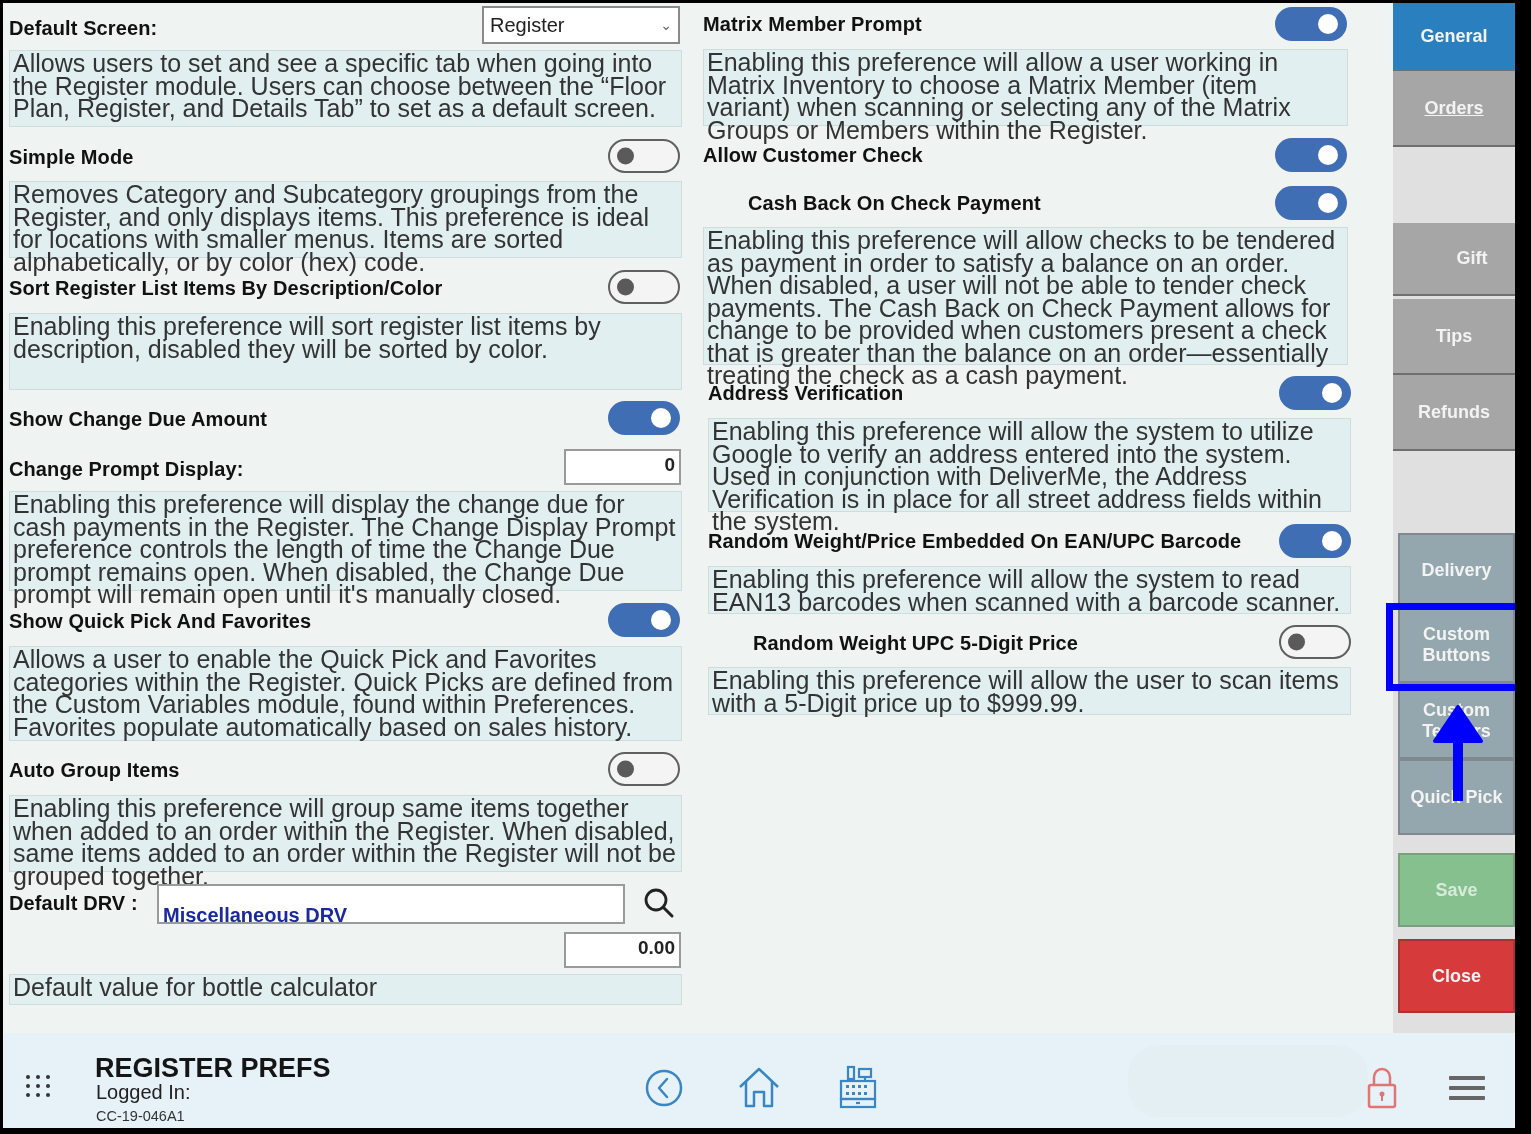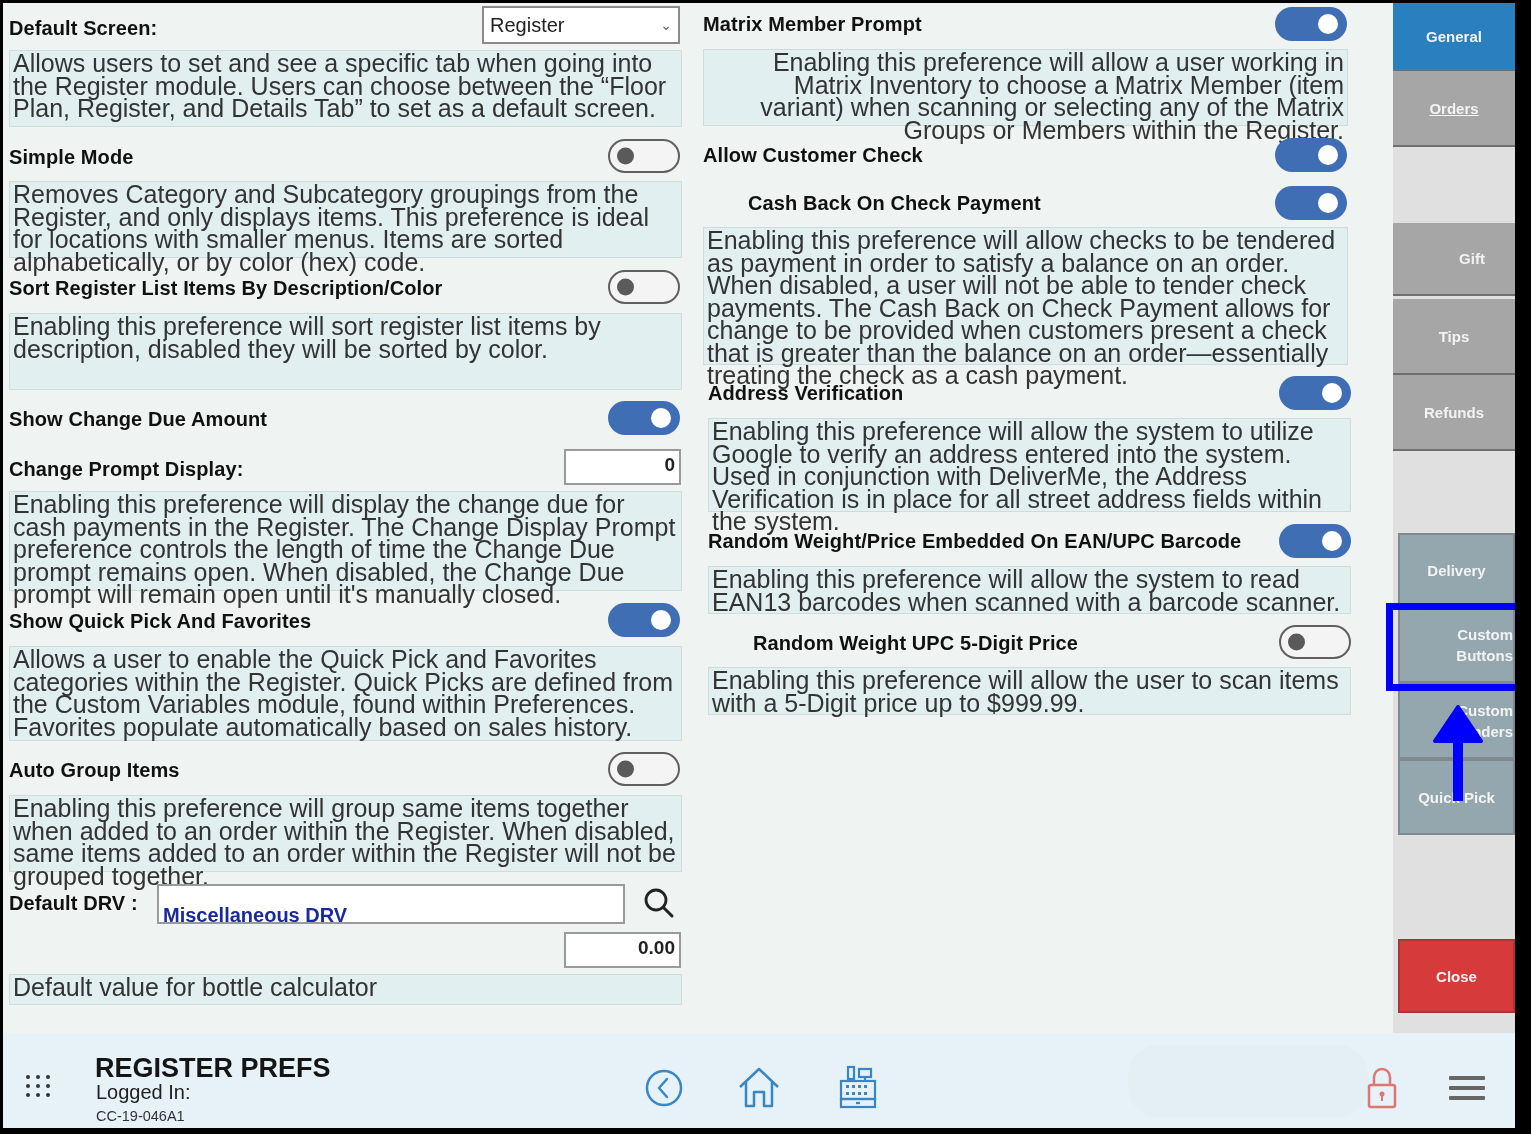--- a/index.html
+++ b/index.html
@@ -25,21 +25,21 @@
   .toggle.on .knob { right: 9px; width: 20px; height: 20px; background: #fff; }
   .toggle.off .knob { left: 7px; width: 17px; height: 17px; background: #5a5a5a; }
 
   .select { position: absolute; background: #fff; border: 2px solid #8a8a8a; font-size: 20px; color: #222; padding: 4px 6px; display: flex; justify-content: space-between; align-items: center; }
   .chev { font-size: 14px; color: #666; }
   .num-input { position: absolute; background: #fff; border: 2px solid #9a9a9a; font-size: 19px; font-weight: bold; color: #222; text-align: right; padding: 3px 4px; }
   .drv-input { position: absolute; background: #fff; border: 2px solid #9a9a9a; font-size: 20px; font-weight: bold; color: #1a2a9a; padding: 18px 4px; }
 
   
   .rail { position: absolute; left: 1390px; top: 0; width: 122px; height: 1030px; background: #e0e0e0; }
-  .rail-tab { position: absolute; left: 0; width: 122px; display: flex; align-items: center; justify-content: center; text-align: right; color: #f3f3f3; font-weight: bold; font-size: 15px; line-height: 21px; border-bottom: 2px solid #6f6f6f; }
+  .rail-tab { position: absolute; left: 0; width: 122px; display: flex; align-items: center; justify-content: center; text-align: center; color: #f3f3f3; font-weight: bold; font-size: 18px; line-height: 21px; border-bottom: 2px solid #6f6f6f; }
   .rail-tab.gray { background: #a6a6a6; }
   .rail-tab.active { background: #2a80bf; }
   .rail-tab.slate { background: #94a6ae; left: 5px; width: 117px; border: 2px solid #808a8e; }
   .rail-tab.save { background: #86c08f; left: 5px; width: 117px; border: 2px solid #7a9f7e; color: #d8eadb; }
   .rail-tab.close { background: #d73a3b; left: 5px; width: 117px; border: 2px solid #a33; }
 
   
   .highlight-box { position: absolute; left: 1383px; top: 600px; width: 145px; height: 88px; border: 7px solid #0000ff; }
   .arrow { position: absolute; left: 1428px; top: 700px; width: 54px; height: 100px; }
 
@@ -132,21 +132,21 @@
   </div>
 
   <div class="col col-right">
 
     <div class="row-head" style="left:3px; top:4px; width:560px; height:34px;">
       <span class="pref-title">Matrix Member Prompt</span>
     </div>
     <div class="toggle on" style="left:575px; top:4px;">
         <div class="knob"></div>
       </div>
-    <div class="desc" style="left:3px; top:46px; width:645px; height:77px;text-align:right;">Enabling this preference will allow a user working in Matrix Inventory to choose a Matrix Member (item variant) when scanning or selecting any of the Matrix Groups or Members within the Register.</div>
+    <div class="desc" style="left:3px; top:46px; width:645px; height:77px;">Enabling this preference will allow a user working in Matrix Inventory to choose a Matrix Member (item variant) when scanning or selecting any of the Matrix Groups or Members within the Register.</div>
 
     <div class="row-head" style="left:3px; top:135px; width:560px; height:34px;">
       <span class="pref-title">Allow Customer Check</span>
     </div>
     <div class="toggle on" style="left:575px; top:135px;">
         <div class="knob"></div>
       </div>
 
     <div class="row-head" style="left:3px; top:183px; width:560px; height:34px;">
       <span class="pref-title indent">Cash Back On Check Payment</span>
@@ -186,20 +186,21 @@
     <div class="rail-tab gray" style="top:68px; height:76px;text-decoration:underline;">Orders</div>
     <div class="rail-tab gray" style="top:220px; height:73px;padding-left:36px;">Gift</div>
     <div class="rail-tab gray" style="top:296px; height:76px;">Tips</div>
     <div class="rail-tab gray" style="top:372px; height:76px;">Refunds</div>
 
     <div class="rail-tab slate" style="top:530px; height:74px;">Delivery</div>
     <div class="rail-tab slate" style="top:604px; height:76px;">Custom Buttons</div>
     <div class="rail-tab slate" style="top:680px; height:76px;">Custom Tenders</div>
     <div class="rail-tab slate" style="top:756px; height:76px;">Quick Pick</div>
 
+    <div class="rail-tab save" style="top:850px; height:74px;">Save</div>
     <div class="rail-tab close" style="top:936px; height:74px;">Close</div>
   </div>
 
   <div class="highlight-box"></div>
   <svg class="arrow" viewBox="0 0 54 100">
     <polygon points="27,4 50,38 4,38" fill="#0000ff" stroke="#0000ff" stroke-width="4" stroke-linejoin="round"></polygon>
     <rect x="22" y="34" width="10" height="64" fill="#0000ff"></rect>
   </svg>
 
   <div class="footer">

